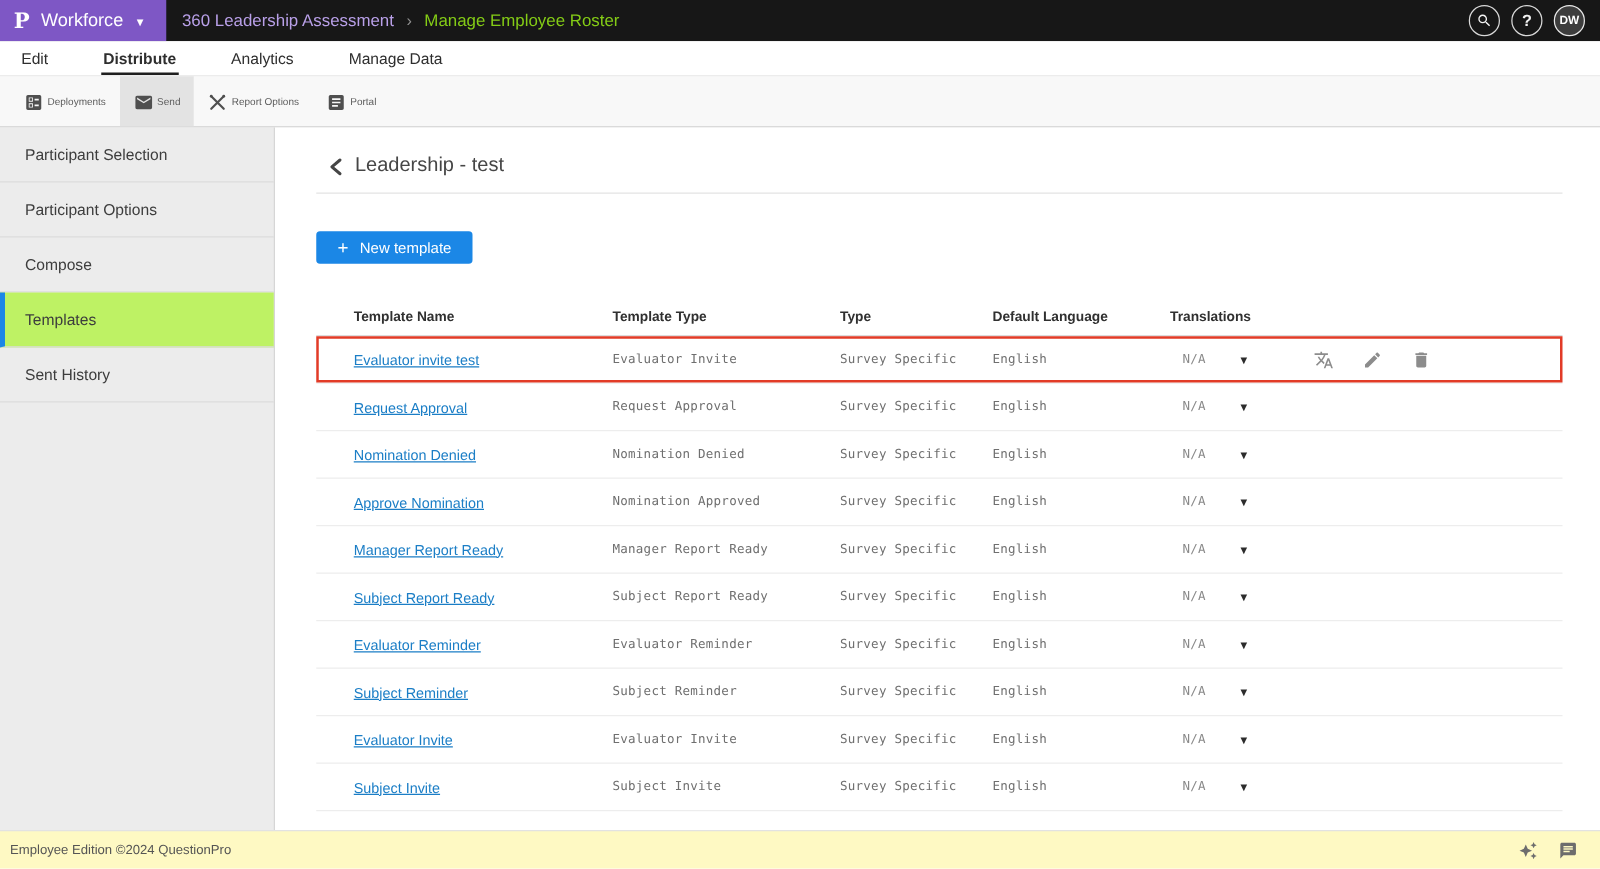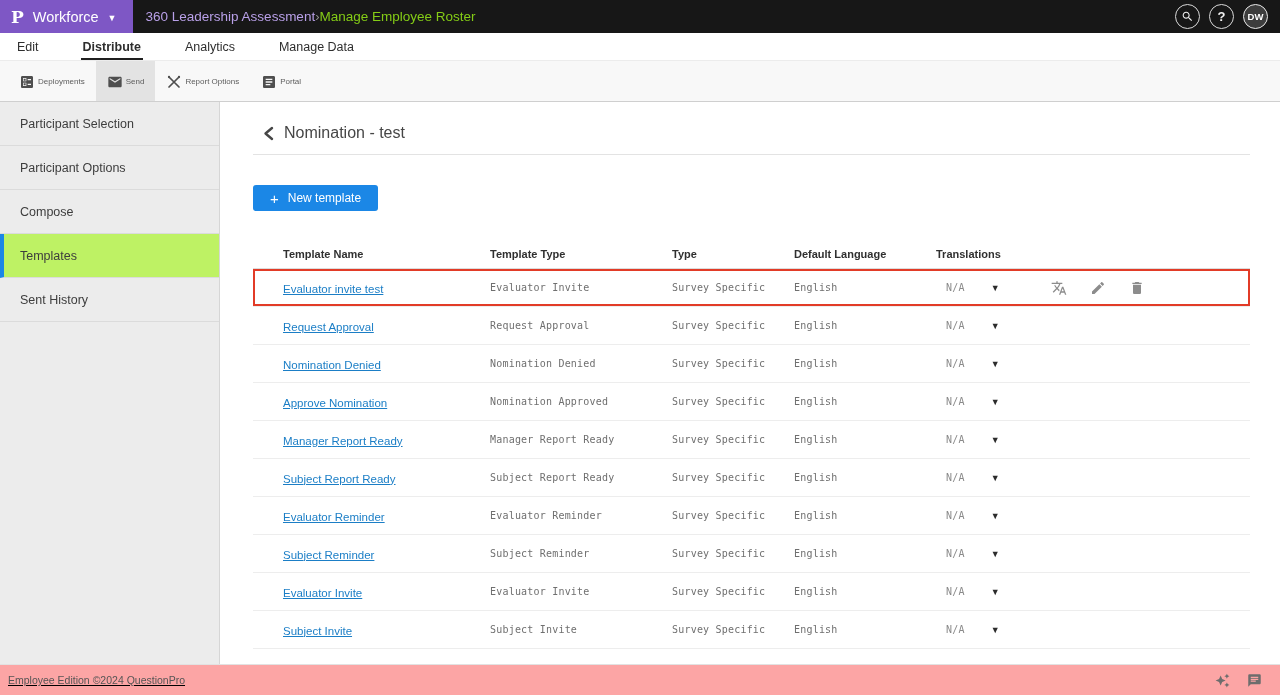--- a/index.html
+++ b/index.html
@@ -7,21 +7,21 @@
     font-family:"Liberation Sans", sans-serif; }
   .app { width:1280px; height:695px; display:flex; flex-direction:column; }
 
   
   .topbar { height:33px; background:#171717; display:flex; align-items:center; flex:0 0 auto; }
   .brand { height:100%; background:var(--brand-purple,#7e57c5); display:flex; align-items:center;
     gap:9px; padding:0 16px 0 11px; cursor:pointer; }
   .brand-logo { color:#fff; font-size:17px; font-weight:700; font-family:"DejaVu Serif", serif; }
   .brand-label { color:#fff; font-size:14.5px; }
   .brand-caret { color:#fff; font-size:9px; margin-top:2px; }
-  .breadcrumb { display:flex; margin-left:13px; }
+  .breadcrumb { display:flex; gap:10px; margin-left:13px; }
   .bc-parent { color:#b9a0e8; font-size:13.5px; text-decoration:none; cursor:pointer; }
   .bc-sep { color:#8f8f8f; font-size:13px; }
   .bc-current { color:#84cc16; font-size:13.5px; }
   .topbar-right { margin-left:auto; display:flex; align-items:center; gap:9px; padding-right:12px; }
   .circle-btn { width:25px; height:25px; border-radius:50%; border:1.5px solid #d9d9d9;
     background:transparent; display:flex; align-items:center; justify-content:center;
     color:#f2f2f2; cursor:pointer; }
   .circle-btn svg { width:13px; height:13px; fill:#f2f2f2; }
   .circle-btn.help { color:#f2f2f2; font-size:13px; font-weight:700; }
   .avatar { width:25px; height:25px; border-radius:50%; background:#3d3d3d; border:1.5px solid #e8e8e8;
@@ -70,22 +70,22 @@
   .mono { font-family:"DejaVu Sans Mono", monospace; font-size:10px; color:#6f6f6f; letter-spacing:0.2px; }
   .trans { display:flex; align-items:center; gap:26px; }
   .trans .mono { color:#8a8a8a;padding-left:10px; }
   .caret-btn { background:none; border:none; font-size:9px; color:#2c2c2c; cursor:pointer; padding:0; }
   .actions { display:flex; align-items:center; gap:23px; visibility:hidden; padding-left:5px; }
   .trow.highlighted .actions { visibility:visible; }
   .action-btn { background:none; border:none; cursor:pointer; padding:0; display:flex; }
   .action-btn svg { width:16px; height:16px; fill:#8c8c8c; }
 
   
-  .footer { height:31px; flex:0 0 auto; background:#fca5a5; border-top:1px solid #e2e2e2;
-    display:flex; align-items:center; padding:0 18px 0 8px;text-decoration:underline; }
+  .footer { height:31px; flex:0 0 auto; background:#fef9c3; border-top:1px solid #e2e2e2;
+    display:flex; align-items:center; padding:0 18px 0 8px; }
   .footer-text { font-size:10.5px; color:#555; }
   .footer-icons { margin-left:auto; display:flex; align-items:center; gap:17px; }
   .footer-icon-btn { background:none; border:none; cursor:pointer; padding:0; display:flex; }
   .footer-icon-btn svg { width:15px; height:15px; fill:#6d6d6d; }
 </style>
 </head>
 <body>
 
 <div class="app">
 
@@ -170,21 +170,21 @@
 
     <section class="main">
       <div class="title-row">
         <button class="back-btn">
           <span style="display:flex;">
             <svg width="13" height="15" viewBox="0 0 13 15">
                 <polyline points="10,2 3.5,7.5 10,13" fill="none" stroke="#464646" stroke-width="2.4" stroke-linecap="round" stroke-linejoin="round"></polyline>
               </svg>
           </span>
         </button>
-        <h1 class="page-title">Nomination - test</h1>
+        <h1 class="page-title">Leadership - test</h1>
       </div>
       <div class="title-divider"></div>
 
       <button class="new-template-btn">
         <span class="plus">+</span>
         <span>New template</span>
       </button>
 
       <div class="table">
         <div class="thead">

